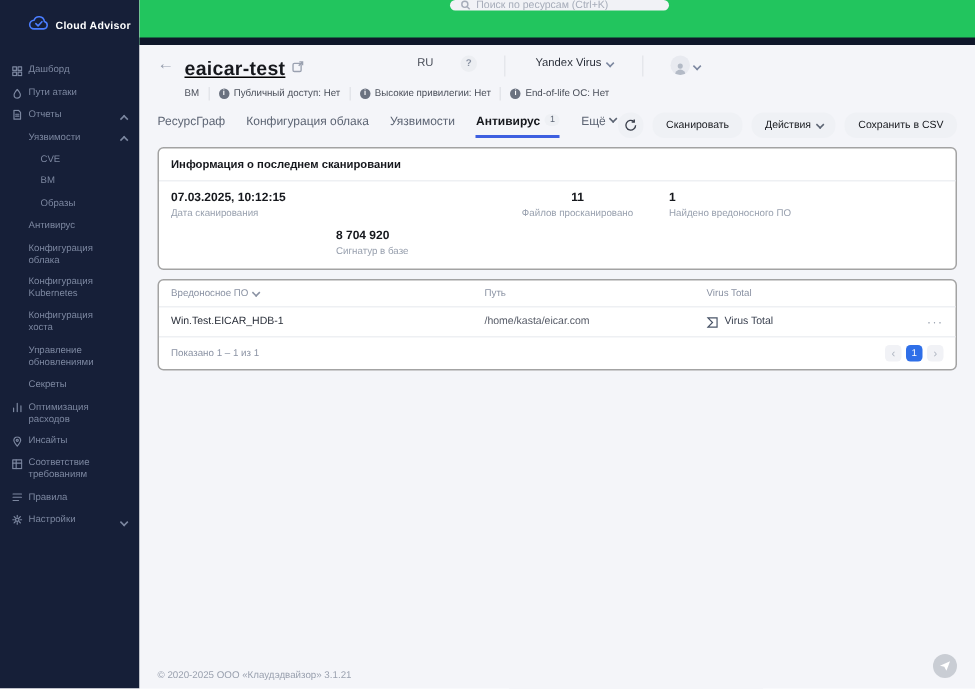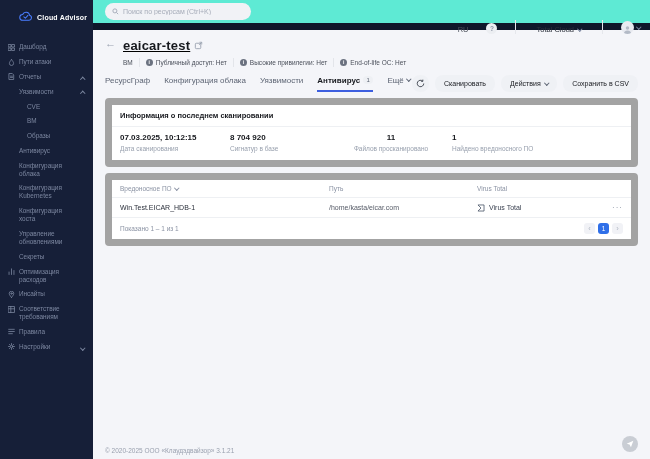--- a/index.html
+++ b/index.html
@@ -18,26 +18,26 @@
   .nav-icon svg { width:7px; height:7px; stroke:#7c87a0; fill:none; stroke-width:.9; stroke-linecap:round; stroke-linejoin:round; }
   .nav-item.lvl1 { padding-left:19px; }
   .nav-item.lvl2 { padding-left:27px; }
   .nav-item .lbl { flex:1; padding-right:8px; }
   .chev { width:3.5px; height:3.5px; border-right:1px solid #7c87a0; border-bottom:1px solid #7c87a0; display:inline-block; transform:rotate(45deg); flex-shrink:0; }
   .nav-item .chev { position:absolute; right:9px; top:7px; }
   .nav-item .chev.up { transform:rotate(-135deg); top:8px; }
 
   
   .main { flex:1; display:flex; flex-direction:column; background:#f4f5f9; min-width:0; }
-  .topbar { height:30px; background:#5eead4; border-bottom:7px solid #0f172a; display:flex; align-items:center; justify-content:space-between; padding:0 10px 0 12px; flex-shrink:0; }
+  .topbar { height:30px; background:#22c55e; border-bottom:5px solid #0f172a; display:flex; align-items:center; justify-content:space-between; padding:0 10px 0 12px; flex-shrink:0;flex-direction:column; }
   .search { width:146px; height:17px; background:#f1f2f6; border-radius:9px; display:flex; align-items:center; gap:4px; padding:0 7px; }
   .search svg { width:7px; height:7px; stroke:#a6acb9; fill:none; stroke-width:1.1; flex-shrink:0; }
   .search input { border:none; outline:none; background:transparent; font-size:7px; color:#555; width:100%; font-family:inherit; }
   .search input::placeholder { color:#a6acb9; }
-  .topbar-right { display:flex; align-items:flex-end; gap:18px;margin-top:30px; }
+  .topbar-right { display:flex; align-items:flex-start; gap:18px;margin-top:30px; }
   .lang { font-size:7.5px; color:#4a4f5a; cursor:pointer; }
   .help { width:11px; height:11px; border-radius:50%; background:#eceef2; color:#8a92a3; font-size:6.5px; font-weight:bold; display:flex; align-items:center; justify-content:center; cursor:pointer; }
   .vdiv { width:1px; height:14px; background:#e5e7ec; }
   .org { display:flex; align-items:center; gap:4px; font-size:7.5px; color:#2a2f3a; cursor:pointer; padding:0 2px; }
   .avatar-wrap { display:flex; align-items:center; gap:3px; cursor:pointer; }
   .avatar { width:13px; height:13px; border-radius:50%; background:#e8eaf0; display:flex; align-items:flex-end; justify-content:center; overflow:hidden; }
   .avatar svg { width:9px; height:9px; fill:#b3bac6; }
 
   
   .content { position:relative; flex:1; padding:4px 12px 0; min-height:0; }
@@ -55,24 +55,24 @@
   .tabs { display:flex; gap:14px; align-items:flex-end; }
   .tab { font-size:8px; color:#5d6574; padding-bottom:5px; border-bottom:2px solid transparent; cursor:pointer; display:flex; align-items:center; gap:3px;justify-content:flex-end; }
   .tab.active { color:#16181d; font-weight:700; border-bottom-color:#3d5fe0; }
   .tab .badge { background:#eef0f4; border-radius:7px; padding:1px 3.5px; font-size:6px; color:#5d6574; font-weight:400; }
   .tab .chev, .btn .chev { border-color:#5d6574; margin-bottom:2px; }
   .actions { display:flex; gap:6px; align-items:center; }
   .btn { background:#eff1f5; border:none; border-radius:8px; height:17px; padding:0 9px; font-size:7px; color:#16181d; display:flex; align-items:center; gap:4px; cursor:pointer; font-family:inherit; }
   .btn.icon-btn { width:17px; padding:0; justify-content:center; }
   .btn.icon-btn svg { width:9px; height:9px; stroke:#3a3f4b; fill:none; stroke-width:1; }
 
-  .card { background:#fff; border:7px solid #a3a3a3; border-radius:4px; }
+  .card { background:#fff; border:1px solid #a3a3a3; border-radius:4px; }
   .card-title { padding:6px 8px; font-size:7.5px; font-weight:700; color:#16181d; border-bottom:1px solid #eef0f3; }
   .stats { display:flex; padding:6px 8px 8px; }
-  .stat:nth-child(1){width:110px;} .stat:nth-child(2){width:100px;} .stat:nth-child(3){width:122px;text-align:center;} .stat:nth-child(4){flex:1;}
+  .stat:nth-child(1){width:110px;} .stat:nth-child(2){width:100px;margin-top:25px;} .stat:nth-child(3){width:122px;text-align:center;} .stat:nth-child(4){flex:1;}
   .stat-value { font-size:8px; font-weight:700; color:#16181d; }
   .stat-label { font-size:6.5px; color:#98a0ae; margin-top:3px; }
 
   .table-card { margin-top:6px; }
   .trow { display:flex; align-items:center; }
   .thead { padding:5px 0; font-size:6.5px; color:#8a92a3; border-bottom:1px solid #eef0f3; }
   .tbody-row { height:20px; border-bottom:1px solid #eef0f3; font-size:7px; }
   .c1 { width:217px; padding-left:8px; display:flex; align-items:center; gap:3px; }
   .c2 { width:148px; }
   .c3 { flex:1; display:flex; align-items:center; gap:4px; }
@@ -223,21 +223,21 @@
             <circle cx="3.3" cy="3.3" r="2.3"></circle>
             <path d="M5.1 5.1 7 7"></path>
           </svg>
         <input type="text" placeholder="Поиск по ресурсам (Ctrl+K)" style="">
       </div>
       <div class="topbar-right">
         <span class="lang">RU</span>
         <span class="help">?</span>
         <span class="vdiv"></span>
         <span class="org">
-          <span>Total Cloud</span>
+          <span>Yandex Virus</span>
           <span class="chev"></span>
         </span>
         <span class="vdiv"></span>
         <span class="avatar-wrap">
           <span class="avatar">
             <svg viewBox="0 0 10 10">
                 <circle cx="5" cy="3.4" r="1.9"></circle>
                 <path d="M1 10a4 4 0 0 1 8 0Z"></path>
               </svg>
           </span>

